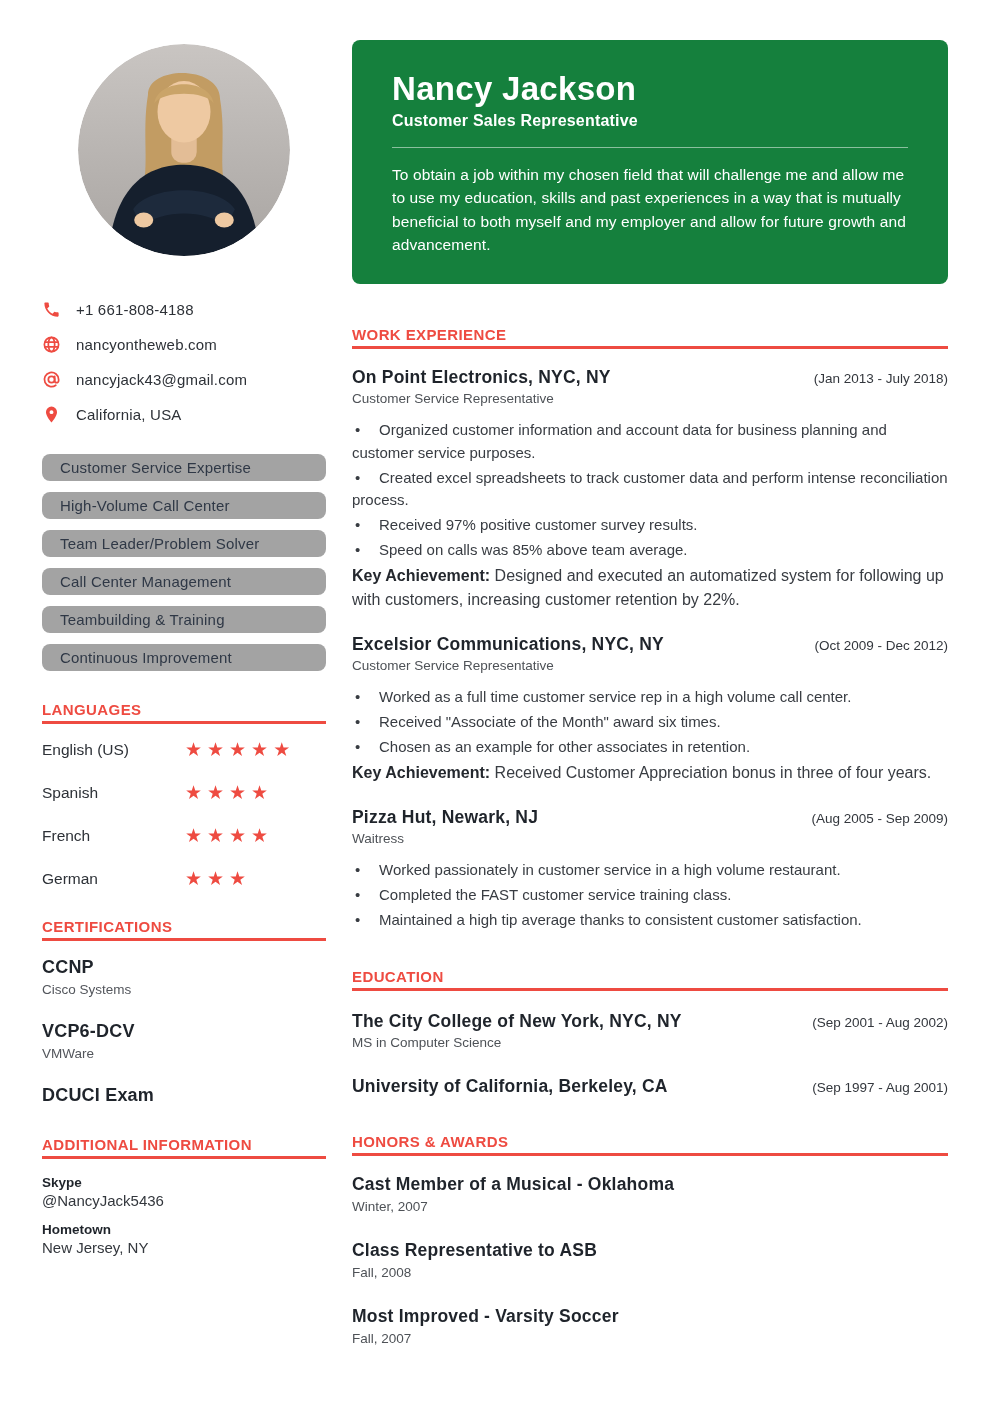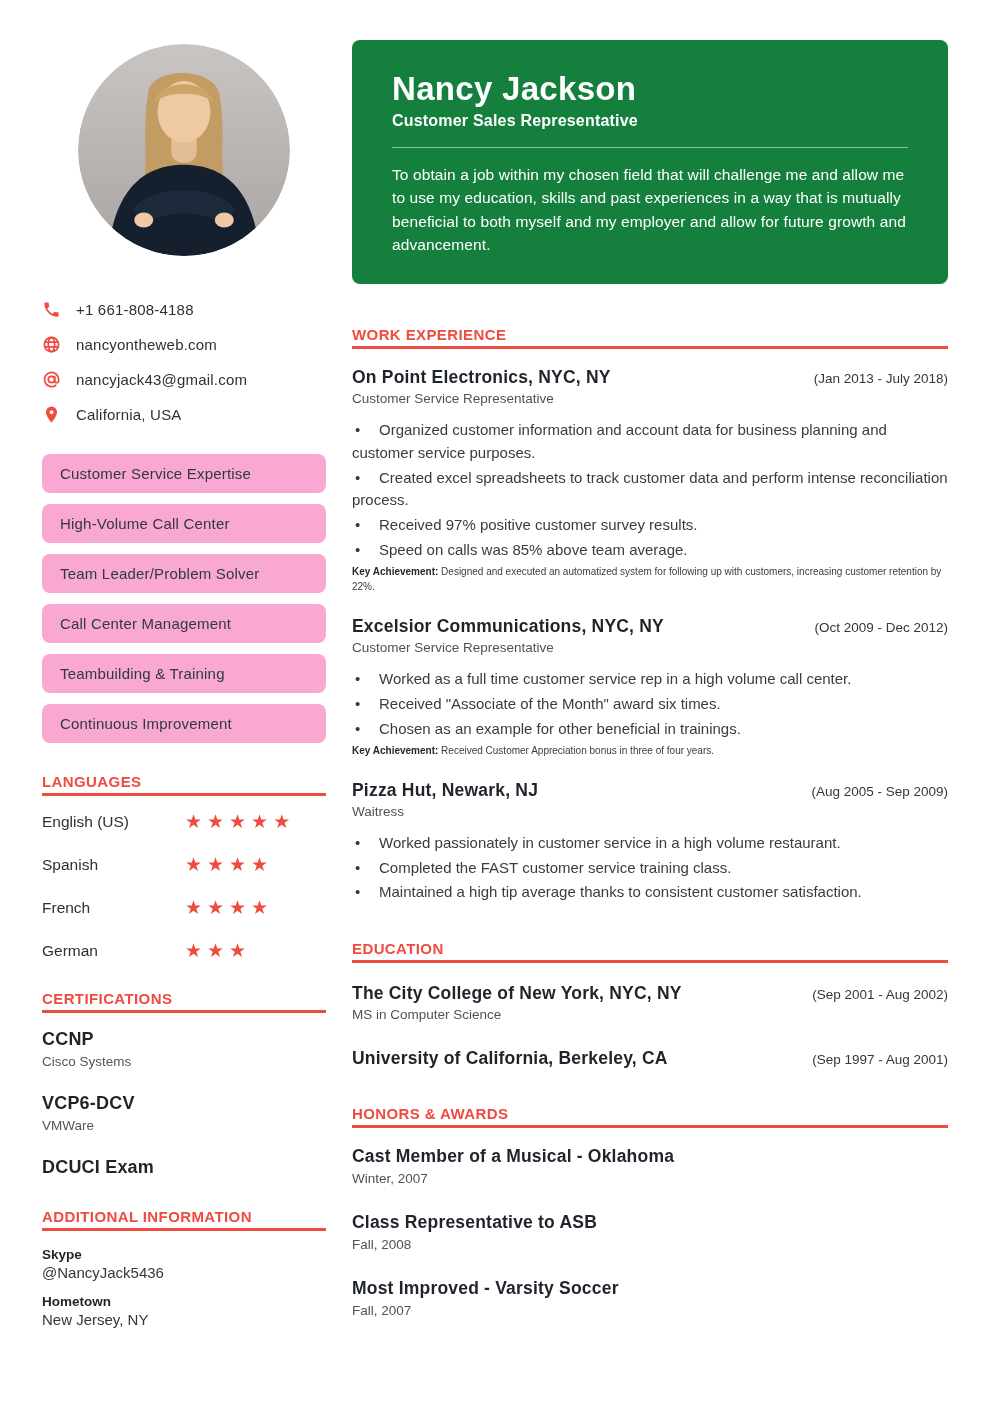--- a/index.html
+++ b/index.html
@@ -21,21 +21,21 @@
   .contact-row .cicon { width:19px; height:19px; flex:none; display:flex; align-items:center; justify-content:center; }
   .contact-row .cicon svg { width:19px; height:19px; }
   .contact-text { font-size:15px; color:#2d3137; letter-spacing:.2px; }
 
   .side-section { margin-top:30px; }
   .section-head {
     color:#ee4b41; font-weight:bold; font-size:15px; letter-spacing:.4px;
     padding-bottom:3px; border-bottom:3px solid #ee4b41; margin-bottom:16px;
   }
   .pill {
-    background:#f9a8d4; border-radius:8px; padding:11px 18px; margin-bottom:11px;
+    background:#a3a3a3; border-radius:8px; padding:5px 18px; margin-bottom:11px;
     font-size:15px; color:#2f3846; letter-spacing:.2px;
   }
   .lang-row { display:flex; align-items:center; margin:14px 0 24px; }
   .lang-name { width:143px; font-size:15.5px; color:#2d3137; }
   .lang-stars { color:#ee4b41; font-size:19px; letter-spacing:5px; line-height:1; }
 
   .cert-item { margin-bottom:24px; }
   .cert-name { font-size:18px; font-weight:bold; color:#1f242b; letter-spacing:.2px; }
   .cert-org { font-size:13.5px; color:#53565c; margin-top:4px; }
 
@@ -57,21 +57,21 @@
   .main-section:first-of-type { margin-top:0; }
   .entry { margin-top:22px; }
   .entry-head { display:flex; justify-content:space-between; align-items:baseline; gap:12px; }
   .entry-title { font-size:17.5px; font-weight:bold; color:#1f242b; letter-spacing:.2px; }
   .entry-date { font-size:13.5px; color:#33373d; white-space:nowrap; flex:none; }
   .entry-sub { font-size:13.5px; color:#4e5257; margin-top:3px; }
 
   .bullets { margin-top:13px; }
   .bullet { font-size:15px; line-height:1.52; color:#383c42; margin-bottom:2px; }
   .bullet::before { content:"•"; display:inline-block; width:24px; padding-left:3px; }
-  .keyline { font-size:10px; line-height:1.52; color:#383c42; }
+  .keyline { font-size:16px; line-height:1.52; color:#383c42; }
   .keyline .klabel { font-weight:bold; color:#24282e; }
 
   .edu-entry { margin-top:20px; margin-bottom:26px; }
   .award-entry { margin-top:18px; margin-bottom:26px; }
   .award-date { font-size:13.5px; color:#4e5257; margin-top:4px; }
 </style>
 </head>
 <body>
 
 <div class="page">
@@ -227,21 +227,21 @@
 
       <div class="entry">
         <div class="entry-head">
           <span class="entry-title">Excelsior Communications, NYC, NY</span>
           <span class="entry-date">(Oct 2009 - Dec 2012)</span>
         </div>
         <div class="entry-sub">Customer Service Representative</div>
         <div class="bullets">
           <p class="bullet">Worked as a full time customer service rep in a high volume call center.</p>
           <p class="bullet">Received "Associate of the Month" award six times.</p>
-          <p class="bullet">Chosen as an example for other beneficial in trainings.</p>
+          <p class="bullet">Chosen as an example for other associates in retention.</p>
           <p class="keyline"><span class="klabel">Key Achievement:</span> <span>Received Customer Appreciation bonus in three of four years.</span></p>
         </div>
       </div>
 
       <div class="entry">
         <div class="entry-head">
           <span class="entry-title">Pizza Hut, Newark, NJ</span>
           <span class="entry-date">(Aug 2005 - Sep 2009)</span>
         </div>
         <div class="entry-sub">Waitress</div>

